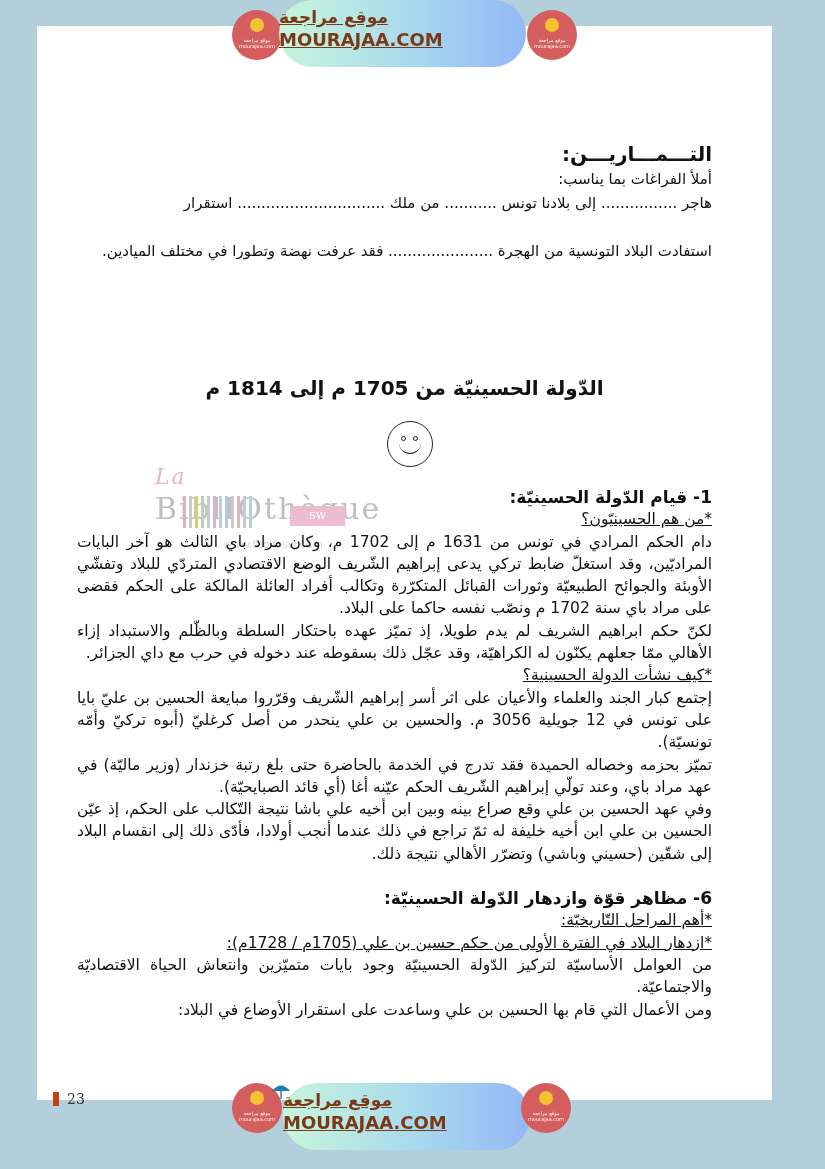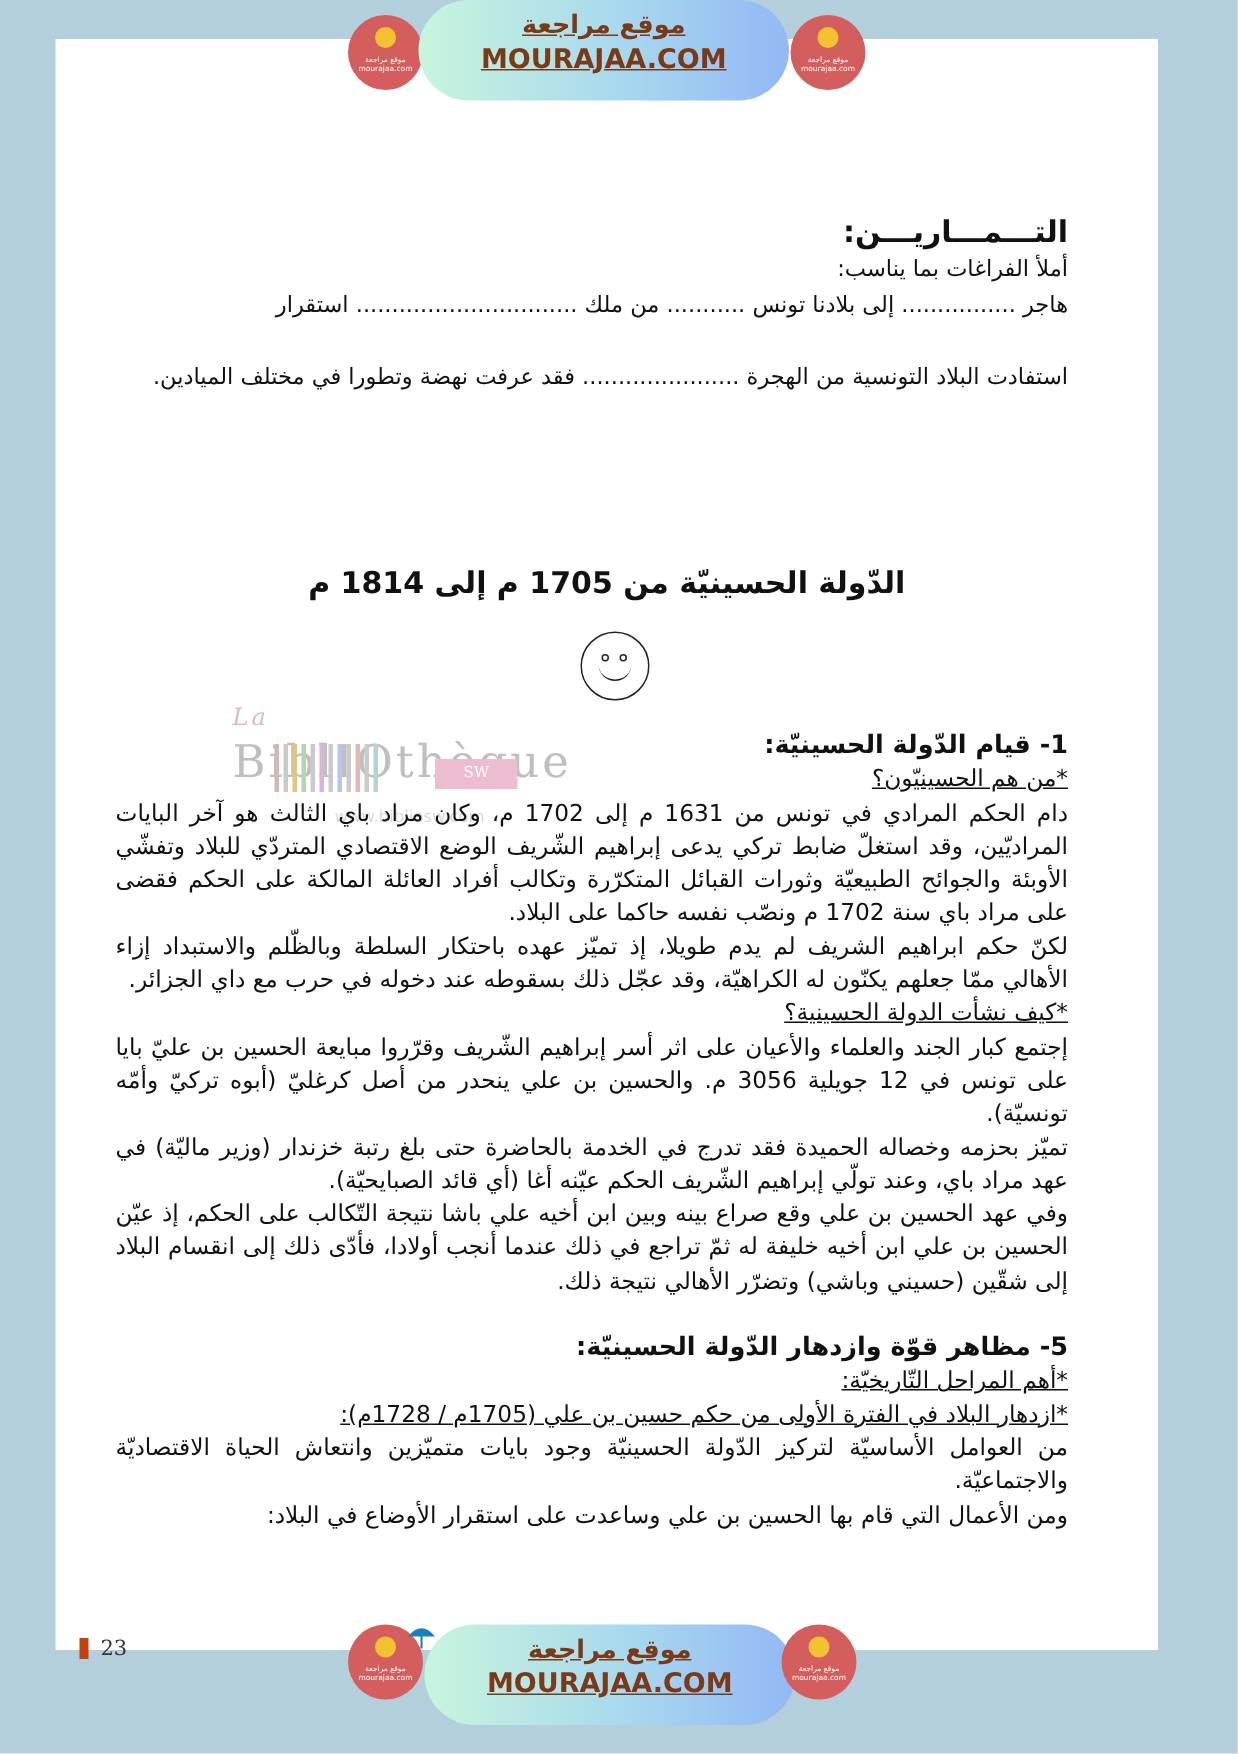--- a/index.html
+++ b/index.html
@@ -36,42 +36,42 @@
   .smiley {
     position: absolute; left: 350px; top: 395px; width: 46px; height: 46px;
     border: 1.5px solid #222; border-radius: 50%;
   }
   .smiley .eye { position: absolute; top: 14px; width: 5px; height: 5px; border: 1px solid #222; border-radius: 50%; }
   .smiley .eye.l { left: 13px; } .smiley .eye.r { left: 25px; }
   .smiley .mouth { position: absolute; left: 11px; top: 20px; width: 22px; height: 12px; border-bottom: 1.5px solid #222; border-radius: 0 0 12px 12px; }
 
   .watermark { position: absolute; left: 118px; top: 430px; width: 220px; height: 110px; opacity: .75; }
   .wm-text { font-family: "DejaVu Serif", serif; font-size: 30px; color: #aaa; letter-spacing: 2px; }
-  .wm-text .la { font-size: 16px; color: #d9a0a8; font-style: italic; }
+  .wm-text .la { font-size: 22px; color: #d9a0a8; font-style: italic; }
   .wm-bars { position: absolute; top: 40px; left: 28px; display: flex; gap: 3px; }
   .wm-bars span { display: block; width: 3px; height: 32px; }
   .wm-sw { position: absolute; top: 50px; left: 135px; width: 55px; height: 20px; background: #e6a7c2; color: #fff; font-size: 10px; text-align: center; line-height: 20px; font-family: "DejaVu Serif", serif; }
   .wm-url { position: absolute; top: 82px; left: 68px; font-size: 11px; color: #ccc; }
 
   .content {
     position: absolute; left: 40px; right: 60px; top: 460px;
     direction: rtl; text-align: justify; color: #111; font-size: 15.5px; line-height: 22.3px;
   }
   .content .h1 { font-weight: bold; font-size: 17px; }
   .content .sub { text-decoration: underline; }
   .content .gap { height: 22px; }
   .content p { margin: 0; }
 
   .page-num { position: absolute; left: 16px; top: 1066px; font-size: 14px; color: #333; font-family: "DejaVu Serif", serif; padding-left: 8px; border-left: 6px solid #c2410c; line-height: 14px; }
 
   
   .banner {
     position: absolute; width: 247px; height: 67px; border-radius: 34px;
     background: linear-gradient(90deg, #c8f5dc 0%, #a8d8ee 55%, #93b8f5 100%);
-    text-align: center; font-weight: bold; color: #7a3a18;
+    text-align: left; font-weight: bold; color: #7a3a18;
   }
   .banner .ar { display: block; font-size: 17px; text-decoration: underline; margin-top: 7px; direction: rtl; }
   .banner .en { display: block; font-size: 18px; text-decoration: underline; font-family: "DejaVu Sans", sans-serif; letter-spacing: 0px; margin-top: 2px; }
   .banner.top { left: 279px; top: 0px; }
   .banner.bottom { left: 283px; top: 1083px; }
 
   .badge {
     position: absolute; width: 50px; height: 50px; border-radius: 50%; background: #d45d5d;
   }
   .badge .dot { position: absolute; left: 18px; top: 8px; width: 14px; height: 14px; border-radius: 50%; background: #f2c230; }
@@ -122,21 +122,21 @@
   <div class="content">
     <p class="h1">1- قيام الدّولة الحسينيّة:</p>
     <p class="sub">*من هم الحسينيّون؟</p>
     <p>دام الحكم المرادي في تونس من 1631 م إلى 1702 م، وكان مراد باي الثالث هو آخر البايات المراديّين، وقد استغلّ ضابط تركي يدعى إبراهيم الشّريف الوضع الاقتصادي المتردّي للبلاد وتفشّي الأوبئة والجوائح الطبيعيّة وثورات القبائل المتكرّرة وتكالب أفراد العائلة المالكة على الحكم فقضى على مراد باي سنة 1702 م ونصّب نفسه حاكما على البلاد.</p>
     <p>لكنّ حكم ابراهيم الشريف لم يدم طويلا، إذ تميّز عهده باحتكار السلطة وبالظّلم والاستبداد إزاء الأهالي ممّا جعلهم يكنّون له الكراهيّة، وقد عجّل ذلك بسقوطه عند دخوله في حرب مع داي الجزائر.</p>
     <p class="sub">*كيف نشأت الدولة الحسينية؟</p>
     <p>إجتمع كبار الجند والعلماء والأعيان على اثر أسر إبراهيم الشّريف وقرّروا مبايعة الحسين بن عليّ بايا على تونس في 12 جويلية 3056 م. والحسين بن علي ينحدر من أصل كرغليّ (أبوه تركيّ وأمّه تونسيّة).</p>
     <p>تميّز بحزمه وخصاله الحميدة فقد تدرج في الخدمة بالحاضرة حتى بلغ رتبة خزندار (وزير ماليّة) في عهد مراد باي، وعند تولّي إبراهيم الشّريف الحكم عيّنه أغا (أي قائد الصبايحيّة).</p>
     <p>وفي عهد الحسين بن علي وقع صراع بينه وبين ابن أخيه علي باشا نتيجة التّكالب على الحكم، إذ عيّن الحسين بن علي ابن أخيه خليفة له ثمّ تراجع في ذلك عندما أنجب أولادا، فأدّى ذلك إلى انقسام البلاد إلى شقّين (حسيني وباشي) وتضرّر الأهالي نتيجة ذلك.</p>
     <div class="gap"></div>
-    <p class="h1">5- مظاهر قوّة وازدهار الدّولة الحسينيّة:</p>
+    <p class="h1">6- مظاهر قوّة وازدهار الدّولة الحسينيّة:</p>
     <p class="sub">*أهم المراحل التّاريخيّة:</p>
     <p class="sub">*ازدهار البلاد في الفترة الأولى من حكم حسين بن علي (1705م / 1728م):</p>
     <p>من العوامل الأساسيّة لتركيز الدّولة الحسينيّة وجود بايات متميّزين وانتعاش الحياة الاقتصاديّة والاجتماعيّة.</p>
     <p>ومن الأعمال التي قام بها الحسين بن علي وساعدت على استقرار الأوضاع في البلاد:</p>
   </div>
 
   <div class="page-num">23</div>
 </div>
 
 <div class="badge b1">

